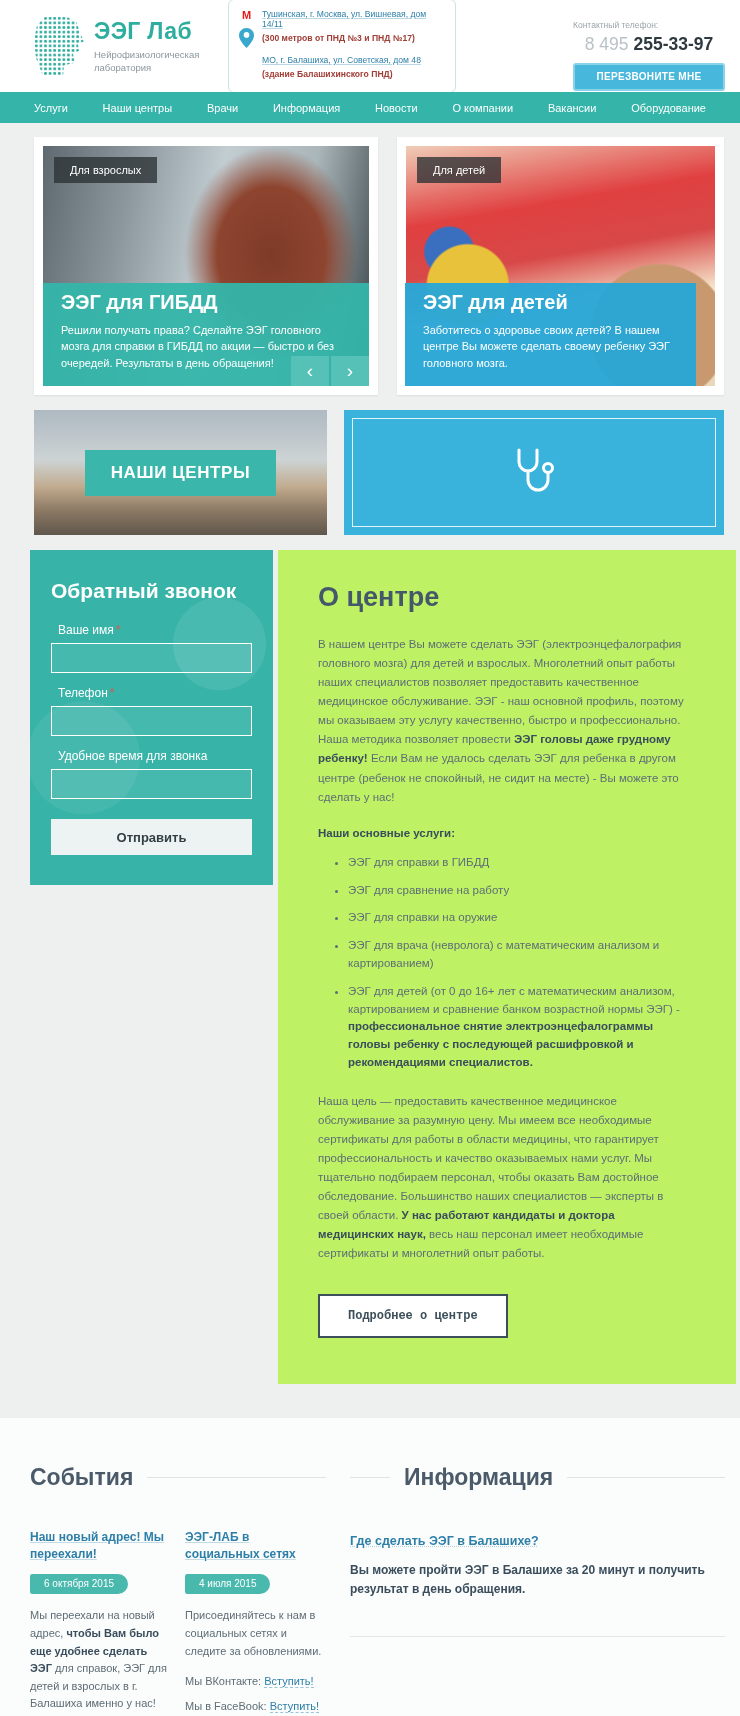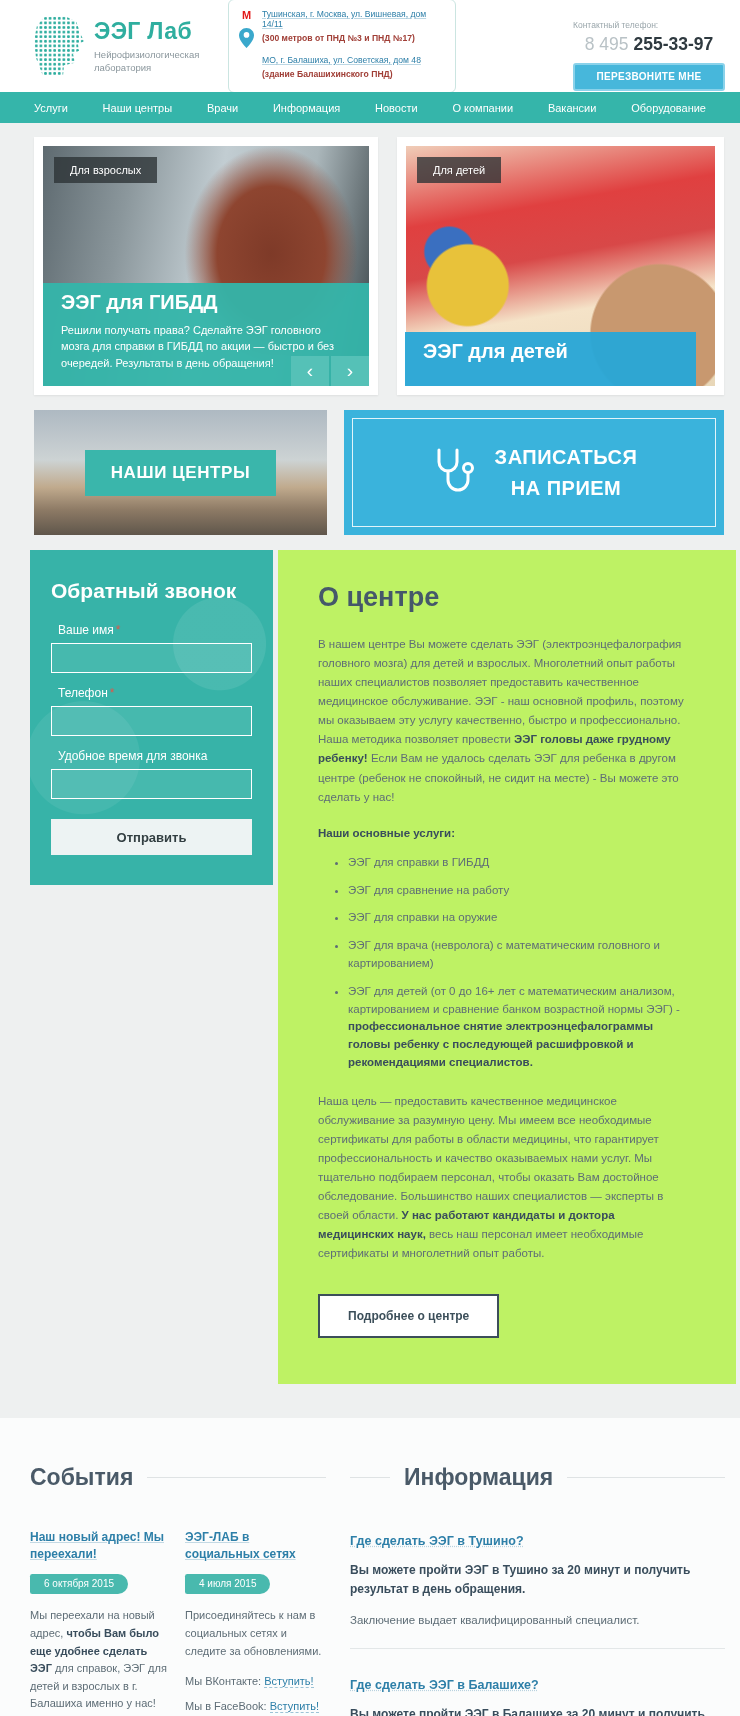--- a/index.html
+++ b/index.html
@@ -105,21 +105,21 @@
 
   .about-card { flex:1; background:#bef264; padding:32px 50px 46px 40px; }
   .about-title { color:#45586a; font-size:27px; font-weight:bold; margin:0 0 22px; }
   .about-card p { font-size:11.5px; line-height:1.66; margin:0 0 16px; max-width:424px; }
   .bold-ink { font-weight:bold; color:#394d5c; }
   .services-title { font-weight:bold; color:#394d5c; font-size:11.5px; margin:20px 0 15px; }
   .about-card ul { margin:0 0 20px; padding-left:30px; max-width:420px; }
   .about-card li { font-size:11.5px; line-height:1.55; margin-bottom:10px; }
   .more-btn { border:2px solid #3c4f5a; background:#fff; color:#3c4f5a; font-weight:bold;
     font-size:12px; padding:13px 28px; margin-top:14px; cursor:pointer;
-    font-family:Liberation Sans, sans-serif; }
+    font-family:Liberation Mono, monospace; }
 
   
   .news { background:#fbfcfc; margin-top:34px; padding:46px 15px 60px 30px;
           display:flex; gap:24px; }
   .news-col-events { width:296px; flex:none; }
   .news-col-info { flex:1; }
   .sec-head { display:flex; align-items:center; gap:14px; margin-bottom:38px; }
   .sec-head h2 { margin:0; color:#4a5a68; font-size:23px; }
   .rule { flex:1; height:1px; background:#dfe3e4; }
   .rule-lead { flex:none; width:40px; }
@@ -210,40 +210,37 @@
         <div class="arrow">‹</div>
         <div class="arrow">›</div>
       </div>
     </div>
 
     <div class="card card-right">
       <div class="photo photo-baby"></div>
       <div class="badge">Для детей</div>
       <div class="overlay overlay-blue">
         <h3>ЭЭГ для детей</h3>
+        <p>Заботитесь о здоровье своих детей? В нашем центре Вы можете сделать своему ребенку ЭЭГ головного мозга.</p>
       </div>
     </div>
   </div>
 
   <div class="banner-row">
     <div class="banner-centers">
       <button class="centers-btn">НАШИ ЦЕНТРЫ</button>
     </div>
     <div class="banner-appt">
       <span>
         <svg width="46" height="50" viewBox="0 0 46 50" fill="none" stroke="#fff" stroke-width="3" stroke-linecap="round">
           <path d="M8 4 v12 a9 9 0 0 0 18 0 V4"></path>
           <path d="M17 25 v9 a10 10 0 0 0 20 0 v-7"></path>
           <circle cx="37" cy="22" r="4.5"></circle>
         </svg>
       </span>
-      <div class="appt-text">
-        <span>ЗАПИСАТЬСЯ</span><br>
-        <span>НА ПРИЕМ</span>
-      </div>
     </div>
   </div>
 
   <div class="main-row">
     <div class="form-card">
       <div class="form-title">Обратный звонок</div>
       <div class="field-label">
         <span>Ваше имя</span><span class="req">*</span>
       </div>
       <input class="form-input" type="text" style="">
@@ -257,21 +254,21 @@
     </div>
 
     <div class="about-card">
       <h2 class="about-title">О центре</h2>
       <p><span>В нашем центре Вы можете сделать ЭЭГ (электроэнцефалография головного мозга) для детей и взрослых. Многолетний опыт работы наших специалистов позволяет предоставить качественное медицинское обслуживание. ЭЭГ - наш основной профиль, поэтому мы оказываем эту услугу качественно, быстро и профессионально. Наша методика позволяет провести </span><span class="bold-ink">ЭЭГ головы даже грудному ребенку!</span><span> Если Вам не удалось сделать ЭЭГ для ребенка в другом центре (ребенок не спокойный, не сидит на месте) - Вы можете это сделать у нас!</span></p>
       <div class="services-title">Наши основные услуги:</div>
       <ul>
         <li>ЭЭГ для справки в ГИБДД</li>
         <li>ЭЭГ для сравнение на работу</li>
         <li>ЭЭГ для справки на оружие</li>
-        <li>ЭЭГ для врача (невролога) с математическим головного и картированием)</li>
+        <li>ЭЭГ для врача (невролога) с математическим анализом и картированием)</li>
         <li><span>ЭЭГ для детей (от 0 до 16+ лет с математическим анализом, картированием и сравнение банком возрастной нормы ЭЭГ) - </span><span class="bold-ink">профессиональное снятие электроэнцефалограммы головы ребенку с последующей расшифровкой и рекомендациями специалистов.</span></li>
       </ul>
       <p><span>Наша цель — предоставить качественное медицинское обслуживание за разумную цену. Мы имеем все необходимые сертификаты для работы в области медицины, что гарантирует профессиональность и качество оказываемых нами услуг. Мы тщательно подбираем персонал, чтобы оказать Вам достойное обследование. Большинство наших специалистов — эксперты в своей области. </span><span class="bold-ink">У нас работают кандидаты и доктора медицинских наук,</span><span> весь наш персонал имеет необходимые сертификаты и многолетний опыт работы.</span></p>
       <button class="more-btn">Подробнее о центре</button>
     </div>
   </div>
 
   <section class="news">
     <div class="news-col-events">
       <div class="sec-head">
@@ -294,25 +291,20 @@
       </div>
     </div>
 
     <div class="news-col-info">
       <div class="sec-head">
         <span class="rule rule-lead"></span>
         <h2>Информация</h2>
         <span class="rule"></span>
       </div>
       <div class="info-item">
-        <a class="info-title">Где сделать ЭЭГ в Тушино?</a>
-        <p class="info-bold">Вы можете пройти ЭЭГ в Тушино за 20 минут и получить результат в день обращения.</p>
-        <p class="info-text">Заключение выдает квалифицированный специалист.</p>
-      </div>
-      <div class="info-item">
         <a class="info-title">Где сделать ЭЭГ в Балашихе?</a>
         <p class="info-bold">Вы можете пройти ЭЭГ в Балашихе за 20 минут и получить результат в день обращения.</p>
         
       </div>
     </div>
   </section>
 
 </div>
 
 </body></html>

